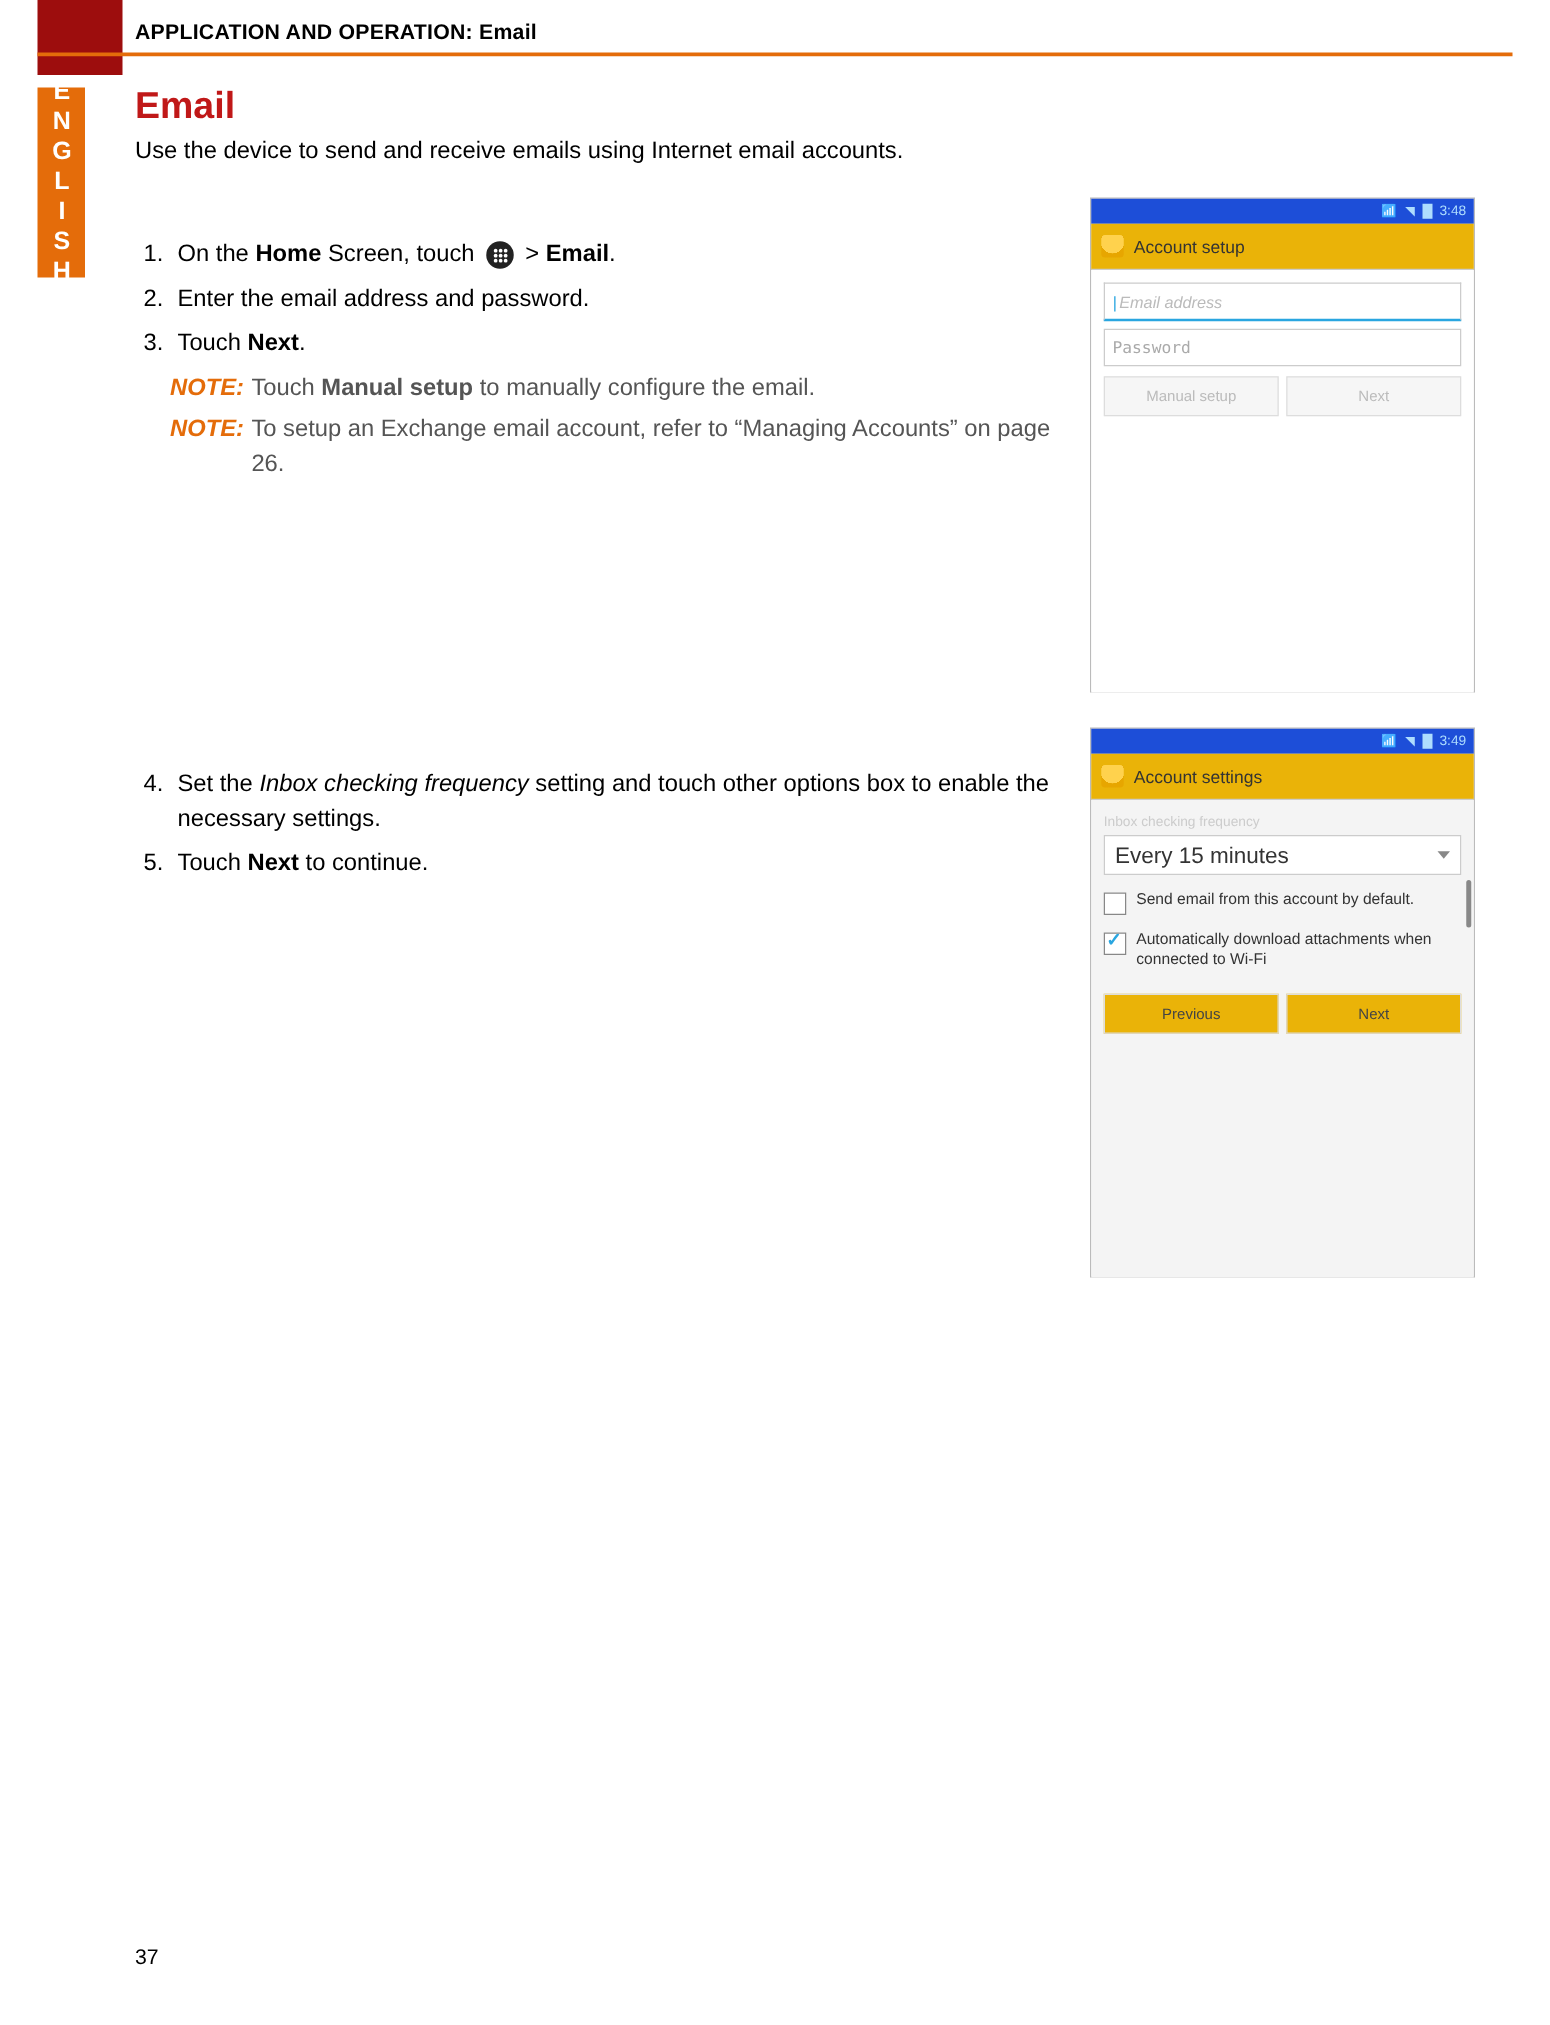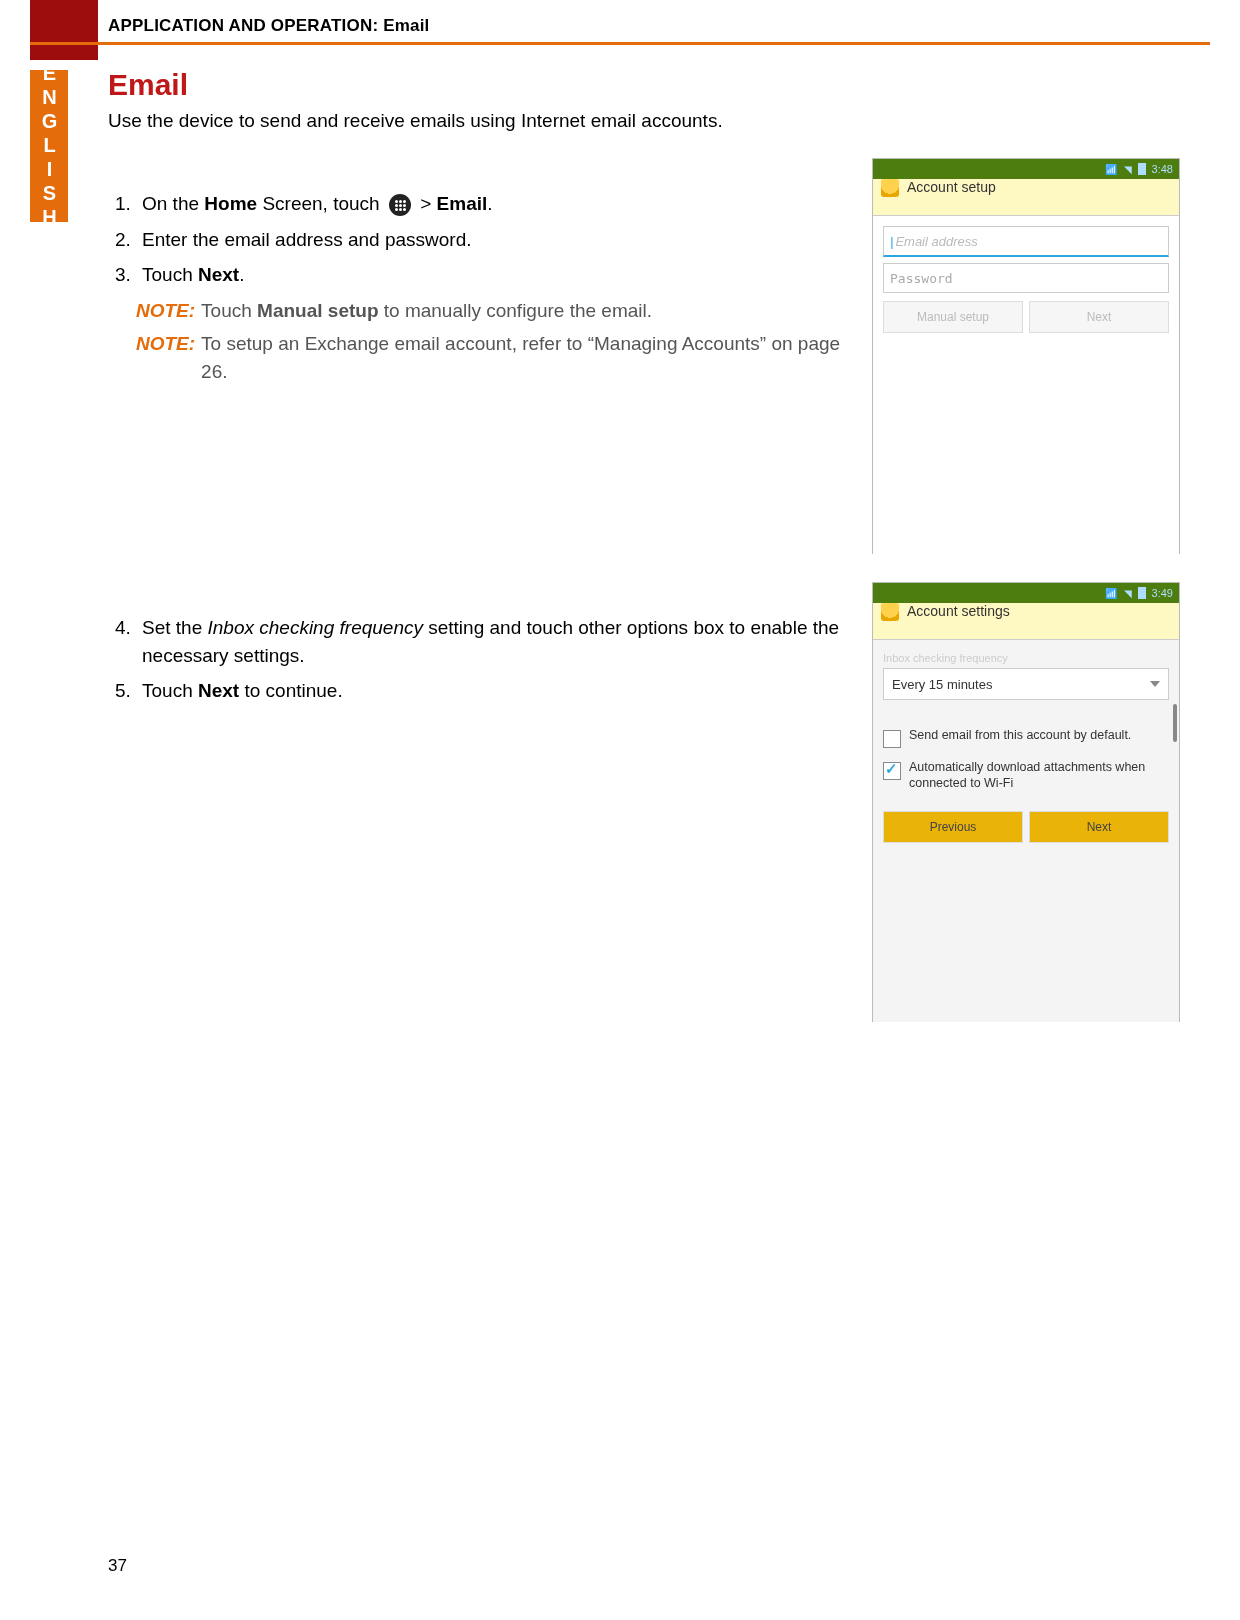--- a/index.html
+++ b/index.html
@@ -140,42 +140,43 @@
     flex: 0 0 306px;
     border: 1px solid #bbb;
     background: #f6f6f6;
     font-family: Arial, sans-serif;
     font-size: 12px;
   }
   .phone.tall1 { height: 394px; }
   .phone.tall2 { height: 438px; }
   .status-bar {
     height: 20px;
-    background: #4d7c0f;
+    background: #1d4ed8;
     color: #aeddfe;
     display: flex;
     align-items: center;
     justify-content: flex-end;
     padding: 0 6px;
     font-size: 11px;
     gap: 6px;
   }
   .wifi-icon, .sig-icon, .batt-icon {
     display: inline-block;
   }
   .wifi-icon::before { content: "\1F4F6"; font-size: 10px; filter: hue-rotate(180deg); }
   .sig-icon::before  { content: "\25E4"; transform: scaleX(-1); display:inline-block; font-size:10px; }
   .batt-icon {
     width: 8px; height: 12px; background:#aeddfe;
   }
   .app-bar {
     height: 36px;
-    background: #fef9c3;
+    background: #eab308;
     border-bottom: 1px solid #ccc;
     display: flex;
+    align-items: center;
     padding: 0 8px;
     gap: 8px;
     color: #333;
     font-size: 14px;
   }
   .shield {
     width: 18px; height: 18px; border-radius: 3px;
     background: radial-gradient(circle at 50% 30%, #ffd24d 0 60%, #e7a600 61% 100%);
     position: relative;
   }
@@ -237,23 +238,23 @@
     margin: 2px 0 4px;
   }
   .dropdown {
     height: 30px;
     border: 1px solid #ccc;
     background: #fff;
     display: flex;
     align-items: center;
     justify-content: space-between;
     padding: 0 8px;
-    font-size: 13px;
+    font-size: 18px;
     color: #333;
-    margin-bottom: 22px;
+    margin-bottom: 6px;
   }
   .dd-tri {
     width: 0; height: 0;
     border-left: 5px solid transparent;
     border-right: 5px solid transparent;
     border-top: 6px solid #888;
   }
   .chk-row {
     display: flex;
     align-items: flex-start;

